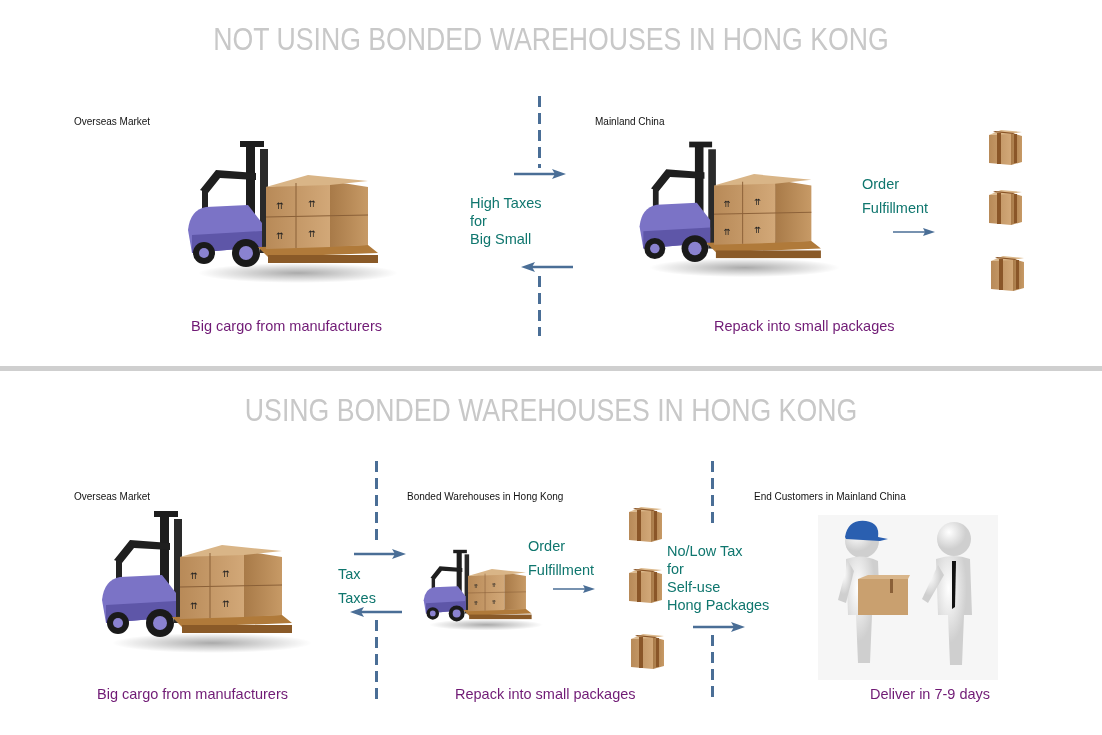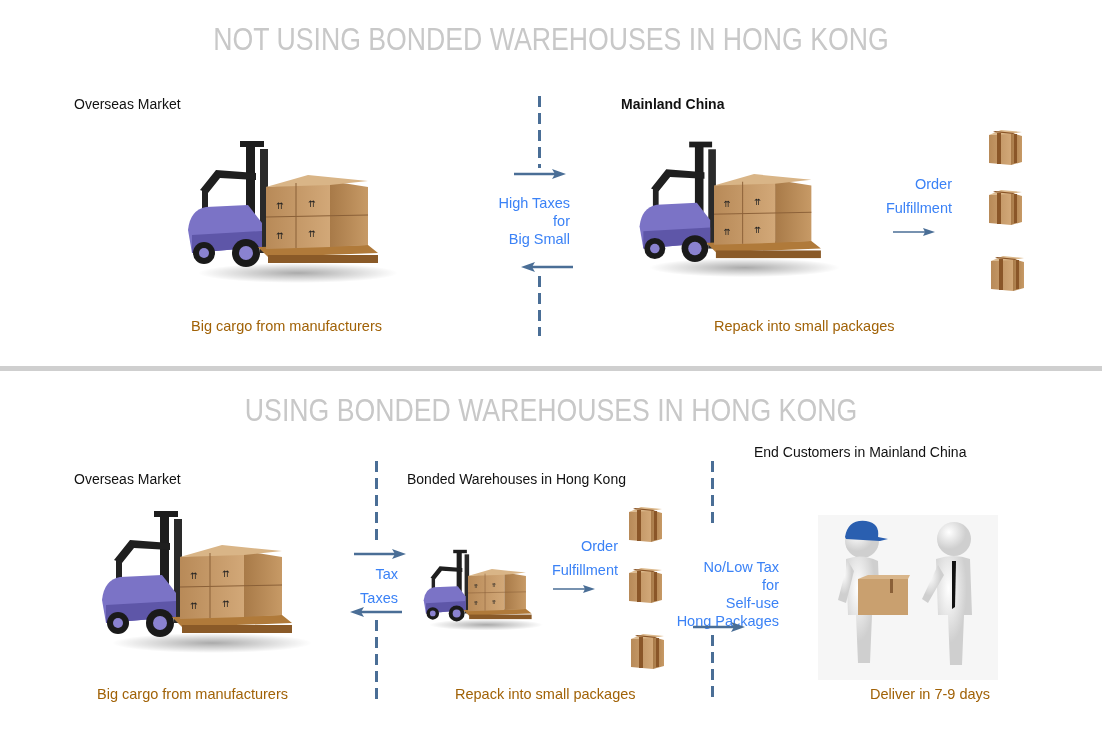--- a/index.html
+++ b/index.html
@@ -1,23 +1,23 @@
 <!DOCTYPE html>
 <html><head>
 <meta charset="utf-8">
 <style>
   * { box-sizing: border-box; margin: 0; padding: 0; }
   body { width: 1102px; height: 735px; background: #ffffff; position: relative; overflow: hidden;
          font-family: "Liberation Sans", sans-serif; }
   .abs { position: absolute; }
   .title { position: absolute; left: 0; width: 1102px; text-align: center; color: #c8c8c8;
            font-family: "Liberation Sans", sans-serif; font-size: 31px; letter-spacing: 0px; transform: scaleX(0.86); }
-  .label { position: absolute; color: #111; font-size: 14px; font-weight: normal; white-space: nowrap; }
-  .caption { position: absolute; color: #a16207; font-size: 14.5px; white-space: nowrap; text-align: center; }
-  .flowtext { position: absolute; color: #3b82f6; font-size: 14.5px; text-align: right; line-height: 18px; white-space: nowrap; }
+  .label { position: absolute; color: #111; font-size: 10px; font-weight: normal; white-space: nowrap; margin-top: 20px; }
+  .caption { position: absolute; color: #701a75; font-size: 14.5px; white-space: nowrap; text-align: center; }
+  .flowtext { position: absolute; color: #0f766e; font-size: 14.5px; text-align: left; line-height: 18px; white-space: nowrap; }
   .separator { position: absolute; left: 0; top: 366px; width: 1102px; height: 5px; background: #cfcfcf; }
   .dashline { position: absolute; width: 3px;
               background: repeating-linear-gradient(to bottom, #4a6e96 0 11px, transparent 11px 17px); }
   svg.arrow { position: absolute; overflow: visible; }
 </style>
 </head>
 <body>
 
 <svg width="0" height="0" style="position:absolute">
   <defs>
@@ -91,21 +91,21 @@
   <div>High Taxes</div>
   <div>for</div>
   <div>Big Small</div>
 </div>
 <svg class="arrow" style="left:521px; top:261px;" width="52" height="12">
   <line x1="8" y1="6" x2="52" y2="6" stroke="#4a6e96" stroke-width="2.5"></line>
     <path d="M14 1 L0 6 L14 11 L11 6 Z" fill="#4a6e96"></path>
 </svg>
 <div class="dashline" style="left:538px; top:276px; height:60px;"></div>
 
-<div class="label" style="left:621px; top:96px;font-weight:bold;">Mainland China</div>
+<div class="label" style="left:595px; top:96px;">Mainland China</div>
 <svg class="abs" style="left:630px; top:135px;" width="210" height="145">
     <use href="#forklift"></use>
   </svg>
 <div class="caption" style="left:714px; top:318px;">Repack into small packages</div>
 
 <div class="flowtext" style="left:862px; top:172px; width:90px; line-height:24px;">
   <div>Order</div>
   <div>Fulfillment</div>
 </div>
 <svg class="arrow" style="left:893px; top:227px;" width="42" height="10">
@@ -164,33 +164,33 @@
   </svg>
 <svg class="abs" style="left:624px; top:565px;" width="42" height="40">
     <use href="#parcel"></use>
   </svg>
 <svg class="abs" style="left:626px; top:631px;" width="42" height="40">
     <use href="#parcel"></use>
   </svg>
 <div class="caption" style="left:455px; top:686px;">Repack into small packages</div>
 
 <div class="dashline" style="left:711px; top:461px; height:68px;"></div>
-<div class="flowtext" style="left:667px; top:558px; width:112px;">
+<div class="flowtext" style="left:667px; top:542px; width:112px;">
   <div>No/Low Tax</div>
   <div>for</div>
   <div>Self-use</div>
   <div>Hong Packages</div>
 </div>
 <svg class="arrow" style="left:693px; top:621px;" width="52" height="12">
   <line x1="0" y1="6" x2="44" y2="6" stroke="#4a6e96" stroke-width="2.5"></line>
     <path d="M38 1 L52 6 L38 11 L41 6 Z" fill="#4a6e96"></path>
 </svg>
 <div class="dashline" style="left:711px; top:635px; height:68px;"></div>
 
-<div class="label" style="left:754px; top:444px;text-align:center;">End Customers in Mainland China</div>
+<div class="label" style="left:754px; top:471px;text-align:center;">End Customers in Mainland China</div>
 <svg class="abs" style="left:818px; top:515px;" width="180" height="165" viewBox="0 0 180 165">
   <defs>
     <radialGradient id="figShade" cx="0.35" cy="0.3">
         <stop offset="0" stop-color="#ffffff"></stop>
         <stop offset="1" stop-color="#cfcfcf"></stop>
       </radialGradient>
   </defs>
   <rect x="0" y="0" width="180" height="165" fill="#f6f6f6"></rect>
 
   <circle cx="44" cy="26" r="17" fill="url(#figShade)"></circle>

